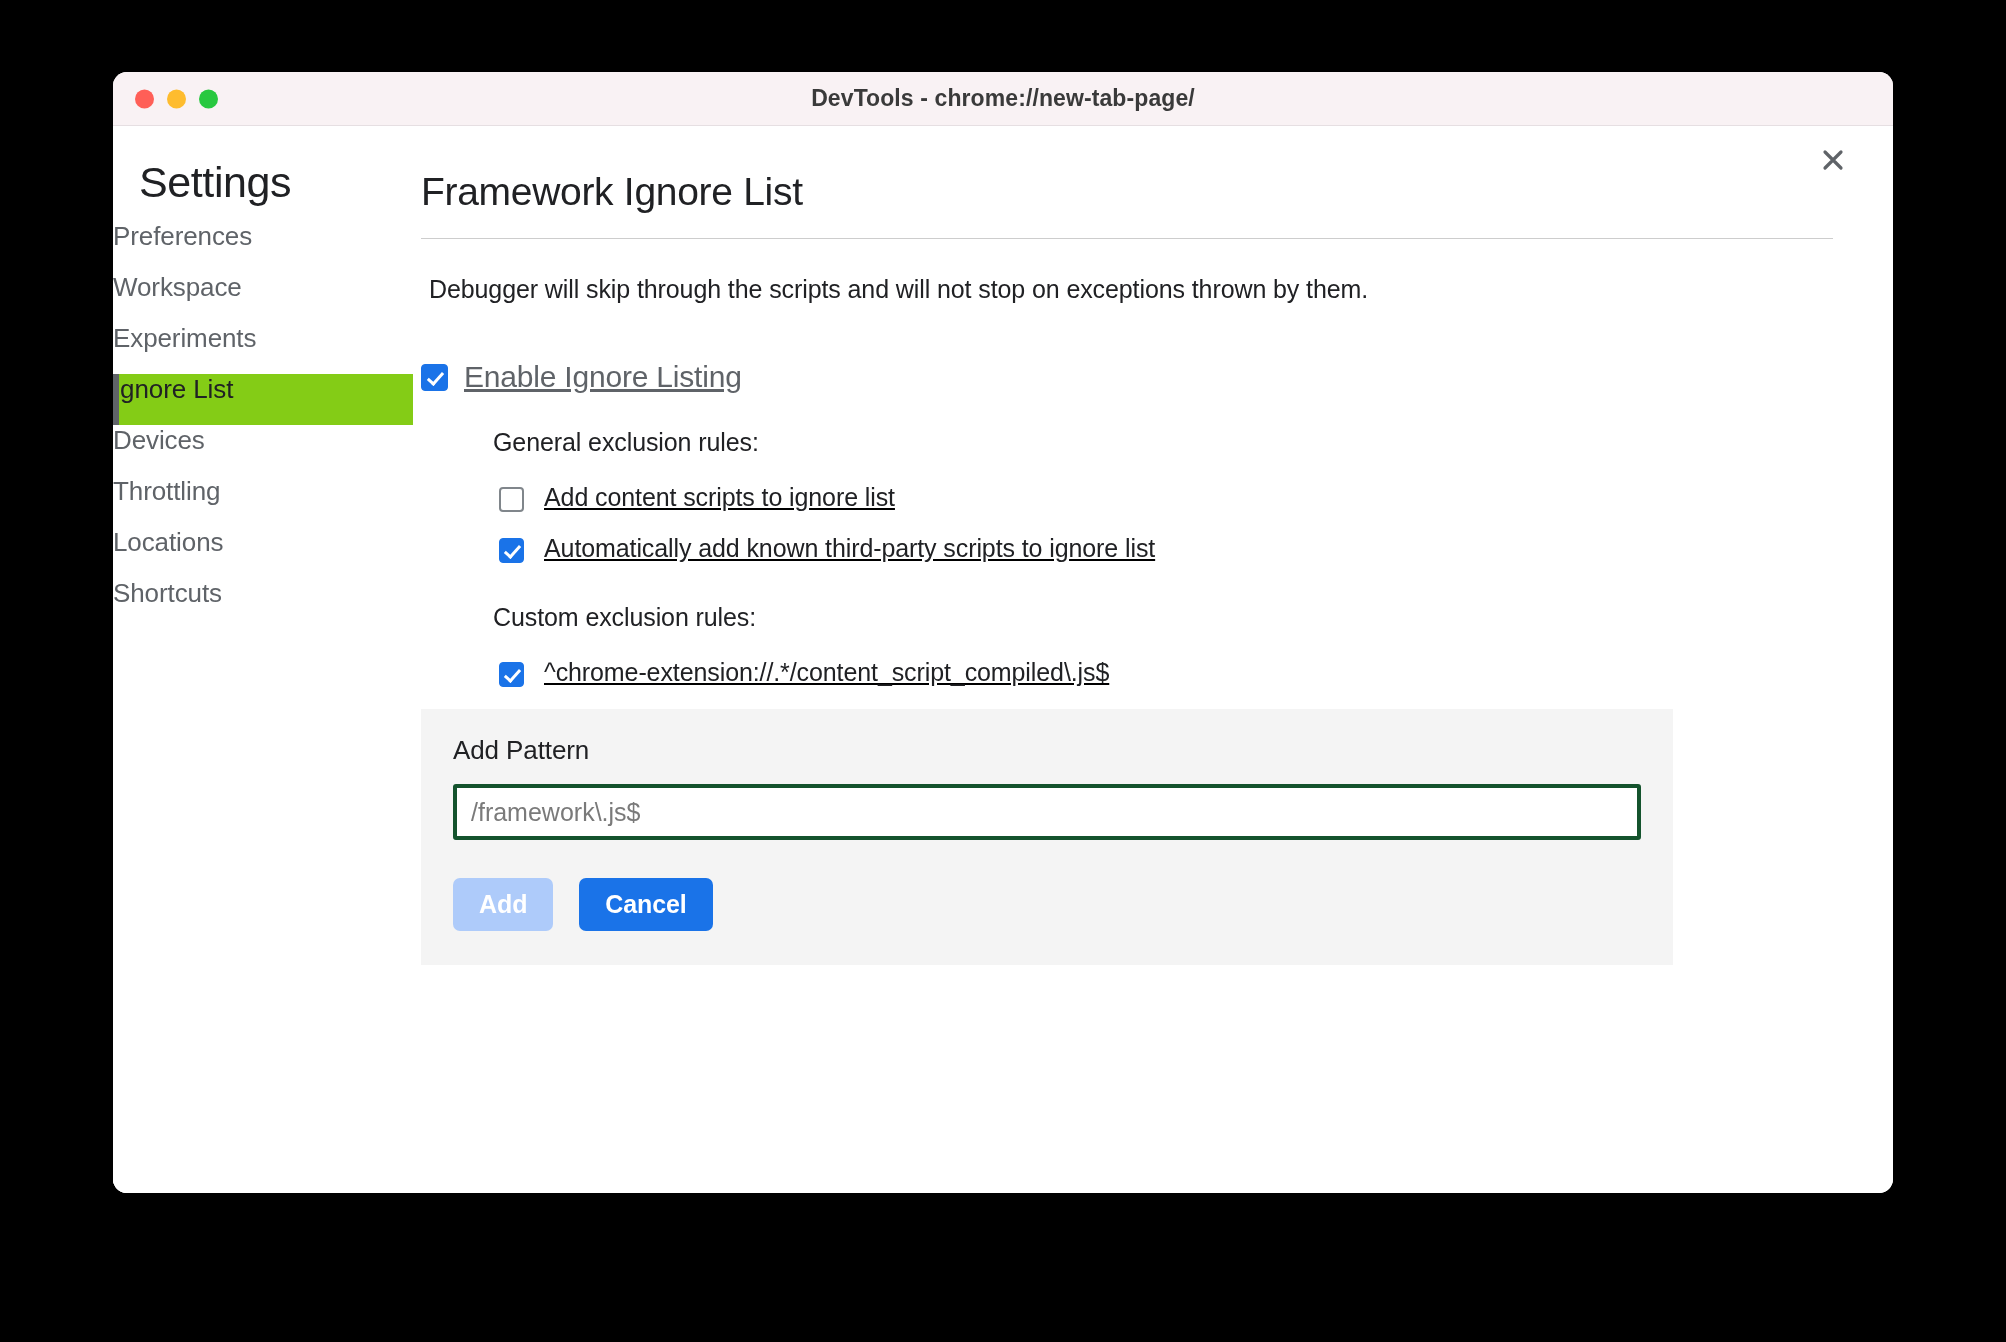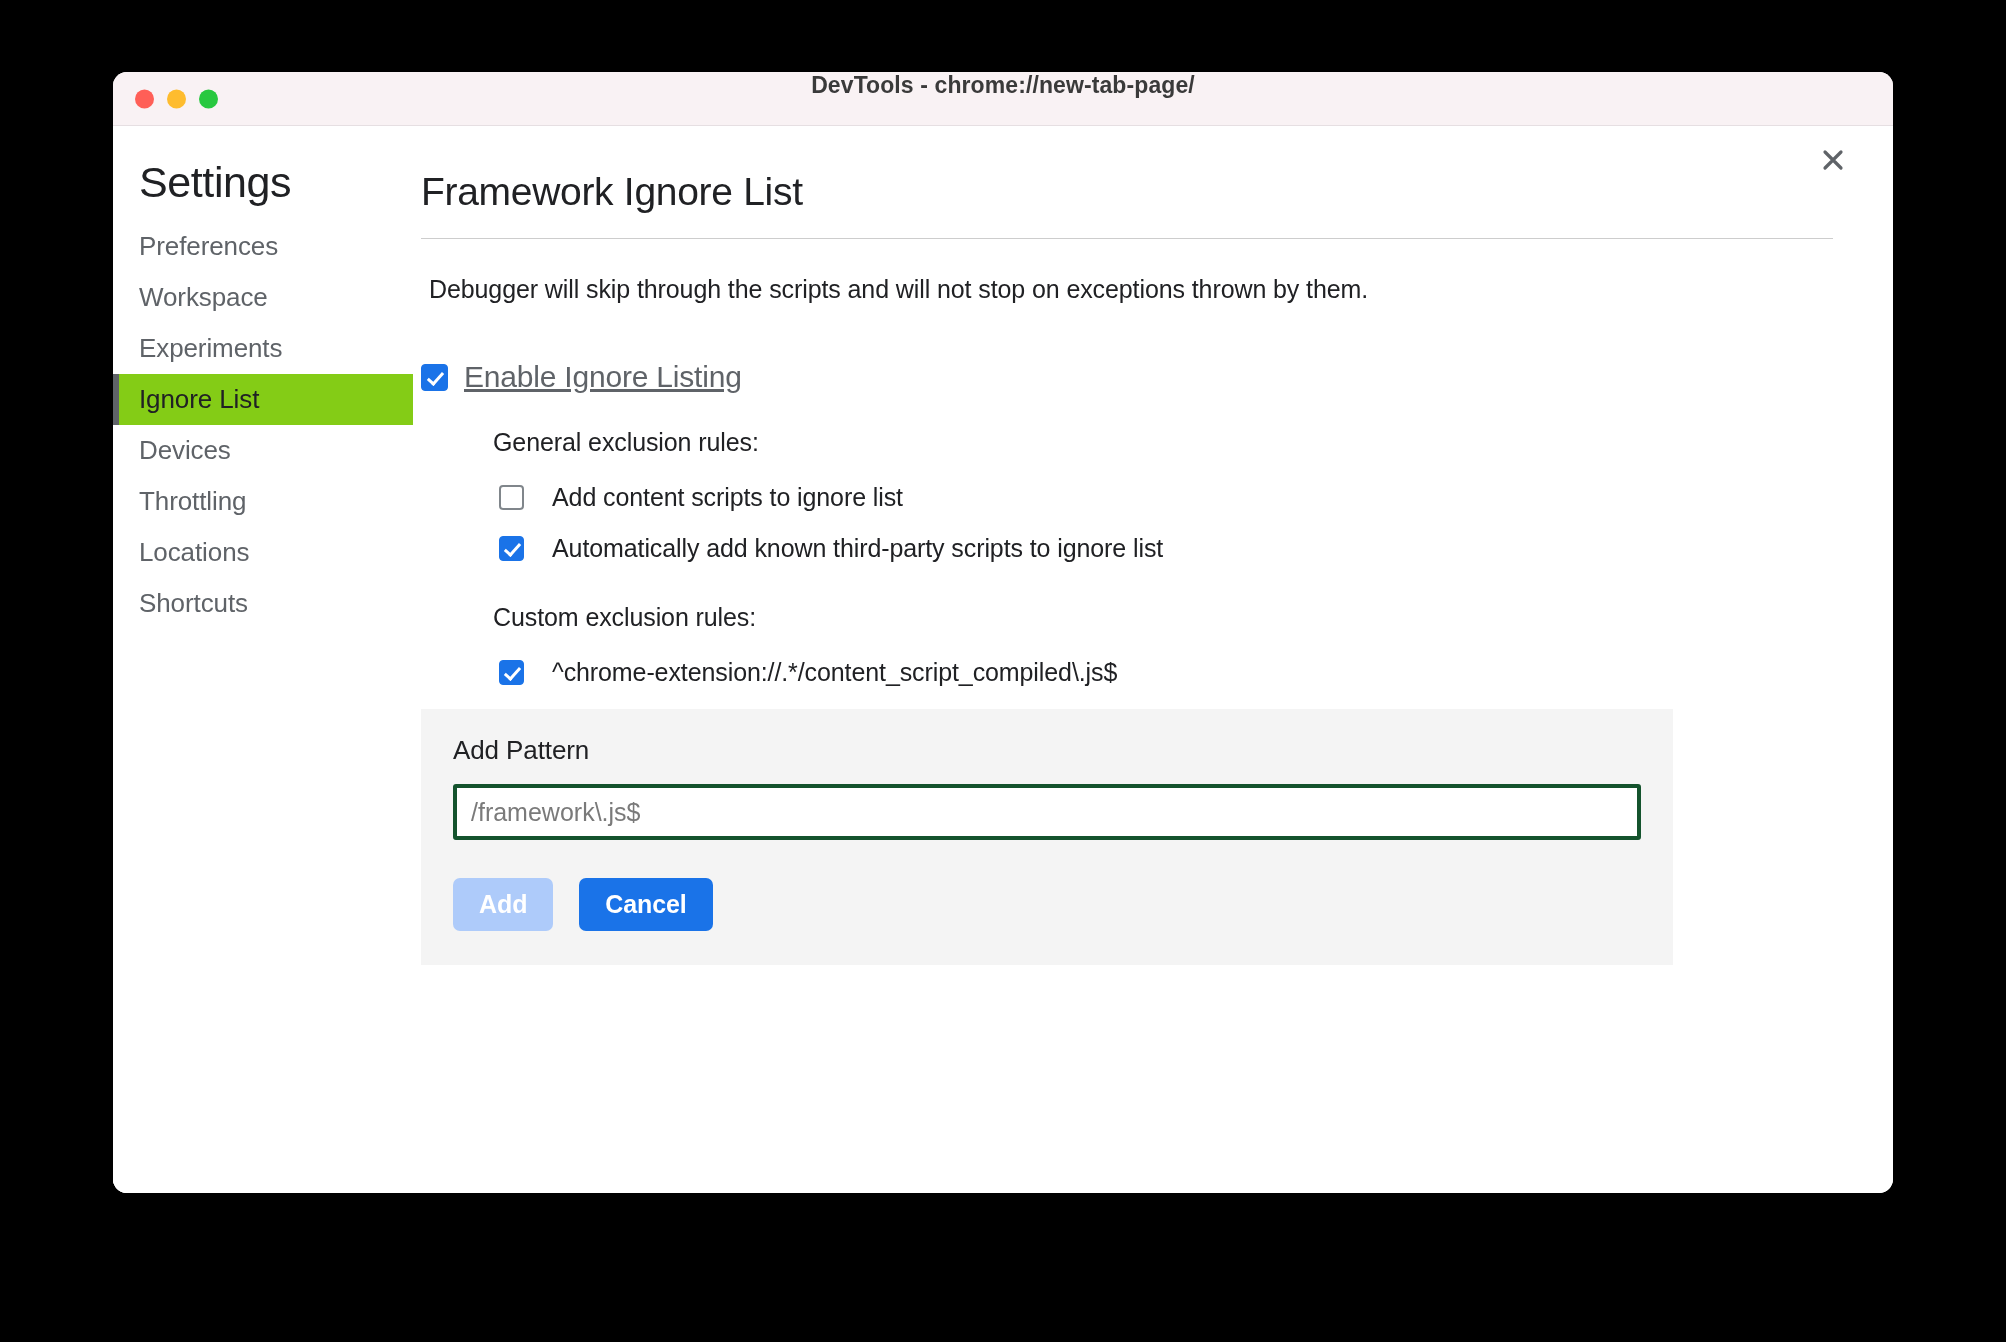--- a/index.html
+++ b/index.html
@@ -27,21 +27,21 @@
     overflow: hidden;
     box-shadow: 0 10px 40px rgba(0,0,0,0.35);
   }
 
   #titlebar {
     position: relative;
     height: 53px;
     background: #f9f2f4;
     border-bottom: 1px solid #e6dfe2;
     display: flex;
-    align-items: flex-start;
+    align-items: center;
   }
   #traffic-lights {
     position: absolute;
     left: 22px;
     top: 50%;
     transform: translateY(-50%);
     display: flex;
     gap: 13px;
   }
   .light {
@@ -82,22 +82,21 @@
     color: #202124;
     font-weight: normal;
     padding-left: 26px;
     margin: 0 0 14px 0;
     letter-spacing: -0.4px;
   }
   .nav-item {
     position: relative;
     height: 51px;
     display: flex;
-    align-items: center;
-    padding-left: 26px;
+    align-items: flex-start;
     font-size: 26px;
     color: #5f6368;
     letter-spacing: -0.1px;
     cursor: pointer;
   }
   .nav-item.selected {
     background: #84cc16;
     color: #202124;
   }
   .nav-item.selected::before {
@@ -204,23 +203,24 @@
     padding-top: 34px;
   }
   .group-title {
     font-size: 25px;
     color: #202124;
     letter-spacing: -0.1px;
     margin: 0 0 16px 12px;
   }
   .rule-row {
     display: flex;
-    align-items: center;
-    gap: 28px;
+    align-items: flex-end;
+    gap: 20px;
     padding: 10px 0 12px 18px;
+    text-decoration: underline;
   }
   .rule-label {
     font-size: 25px;
     color: #202124;
     letter-spacing: -0.1px;
     cursor: pointer;
   }
   .spacer-lg { height: 28px; }
 
   

